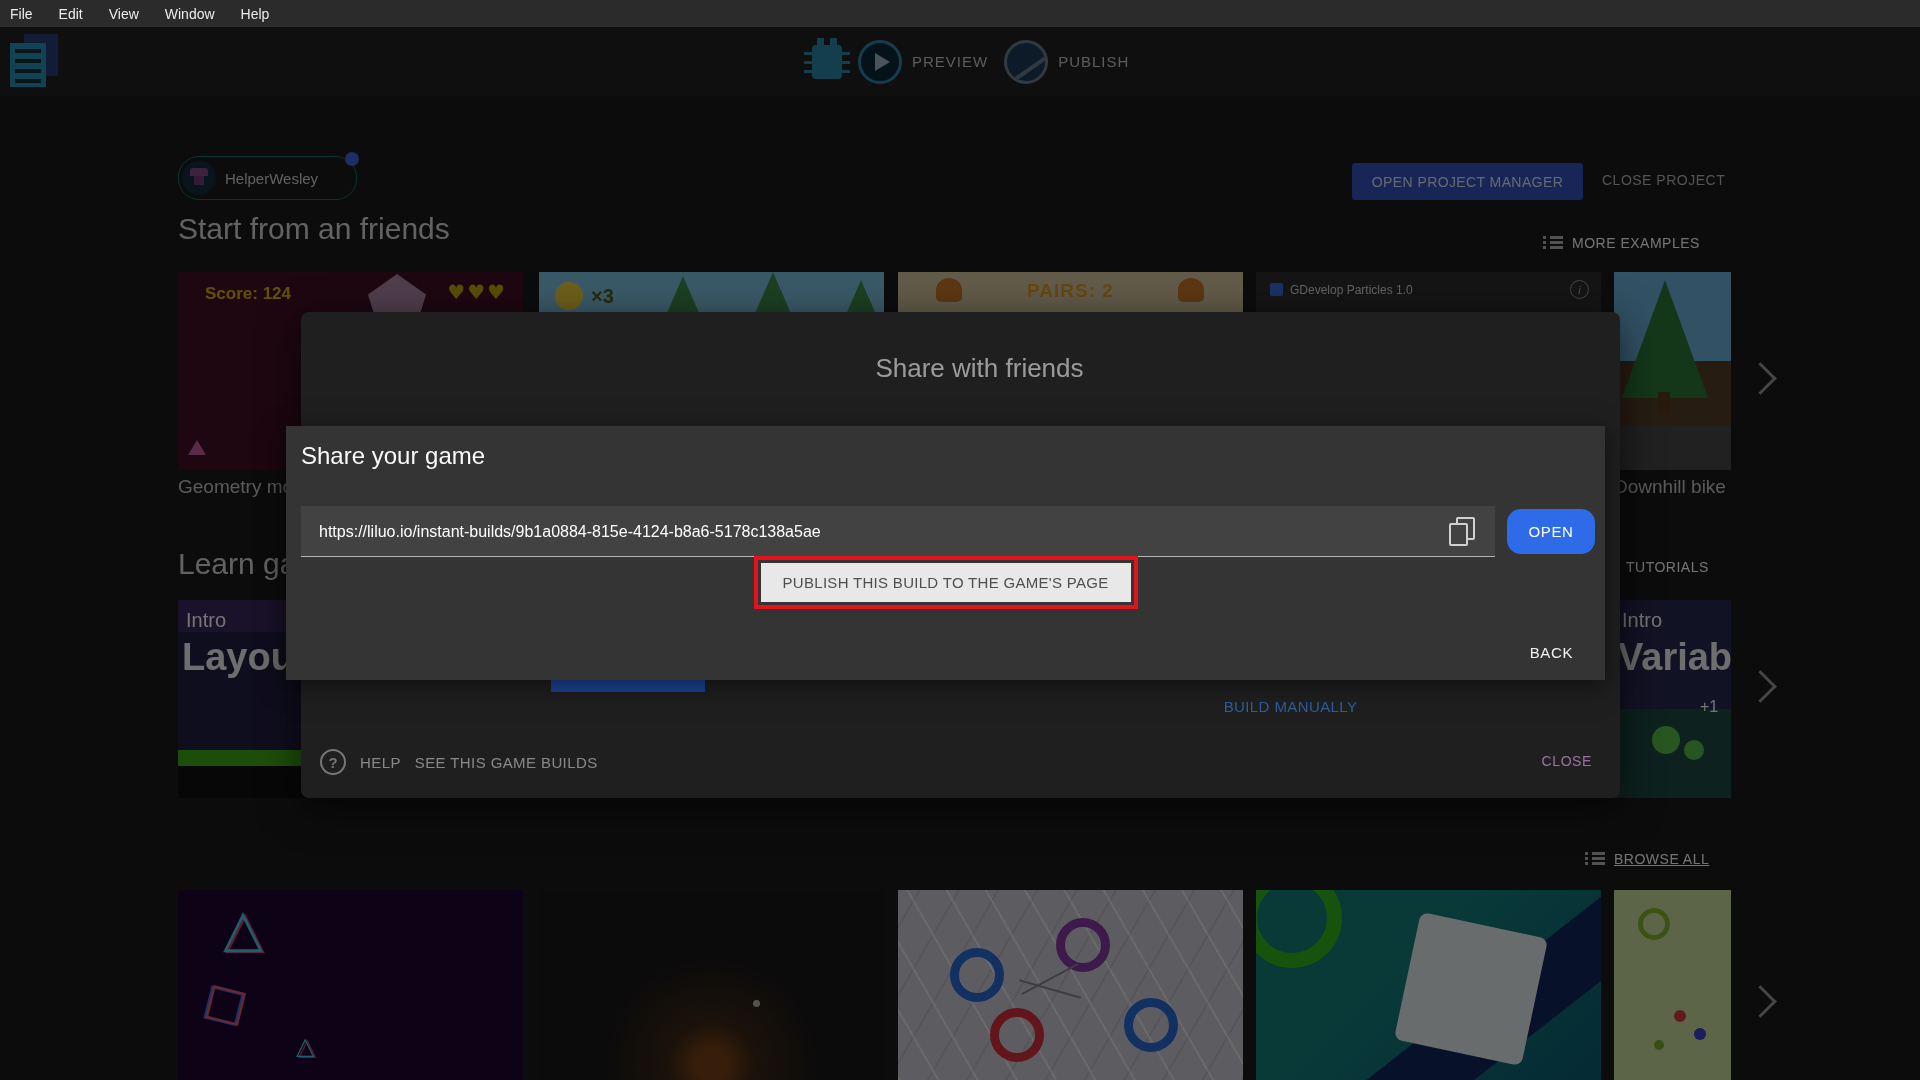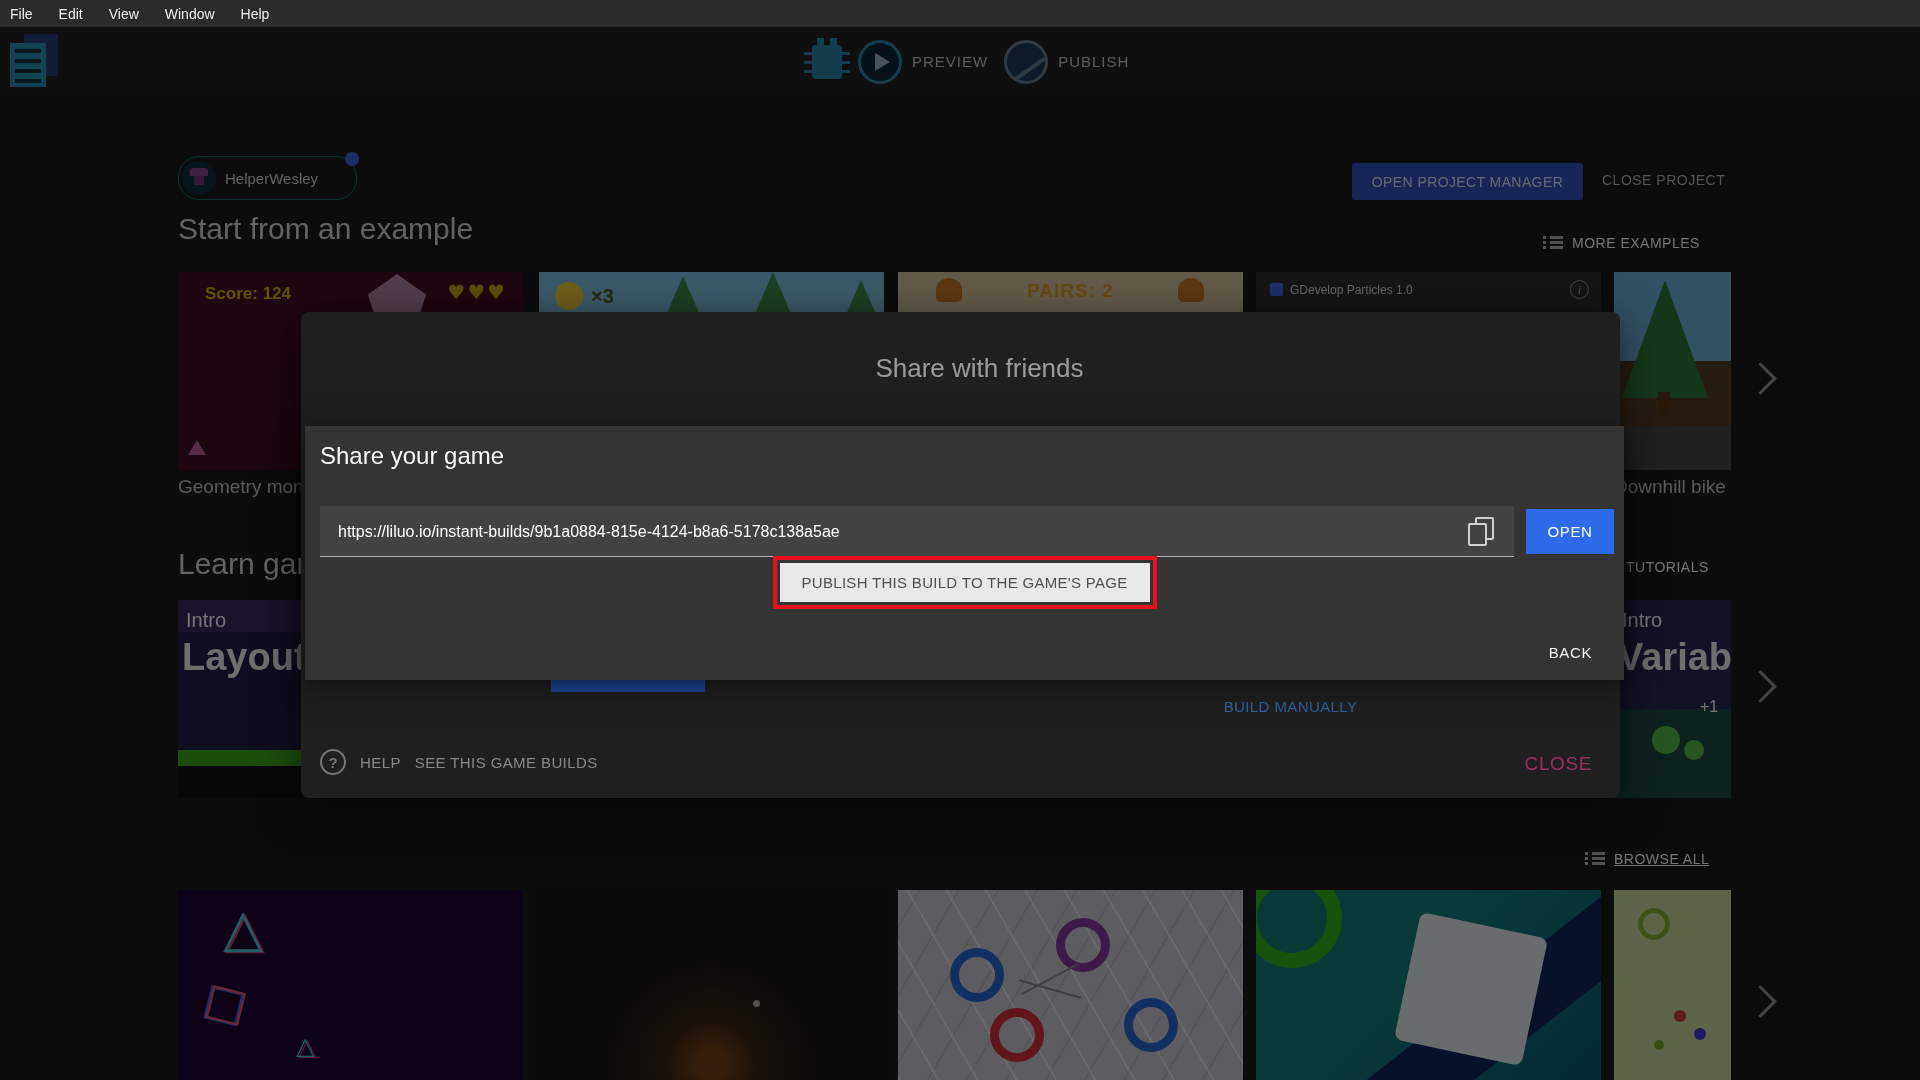--- a/index.html
+++ b/index.html
@@ -136,36 +136,36 @@
   .dlg-tabs{position:absolute;top:0;left:0;width:1357px;height:113px;display:flex;}
   .dlg-tab{flex:1;display:flex;align-items:center;justify-content:center;font-size:26px;color:#ededed;cursor:pointer;}
   .dlg-tab.right{border-left:1px solid #4a4a4a;}
   .blue-bar{position:absolute;left:250px;top:356px;width:154px;height:24px;background:#2d6be8;cursor:pointer;}
   .build-manually{position:absolute;left:660px;width:659px;top:386px;text-align:center;color:#4a90f4;
     font-size:15px;letter-spacing:.4px;cursor:pointer;}
   .dlg-footer{position:absolute;left:19px;top:437px;display:flex;align-items:center;gap:14px;}
   .help-icon{width:22px;height:22px;border-radius:50%;border:2px solid #b5b5b5;color:#b5b5b5;font-weight:bold;
     font-size:15px;display:flex;align-items:center;justify-content:center;}
   .footer-label{color:#d0d0d0;font-size:15px;letter-spacing:.4px;cursor:pointer;}
-  .close-btn{position:absolute;right:28px;top:441px;color:#ec4899;font-size:19px;letter-spacing:.6px;cursor:pointer;}
-
-  
-  .share-dialog{position:absolute;left:305px;top:426px;width:1319px;height:254px;background:#343434;z-index:40;
+  .close-btn{position:absolute;right:28px;top:441px;color:#f0abfc;font-size:14px;letter-spacing:.6px;cursor:pointer;}
+
+  
+  .share-dialog{position:absolute;left:286px;top:426px;width:1319px;height:254px;background:#343434;z-index:40;
     box-shadow:0 6px 24px rgba(0,0,0,.5);}
   .share-title{position:absolute;left:15px;top:16px;margin:0;font-weight:400;font-size:24px;color:#fafafa;}
   .url-field{position:absolute;left:15px;top:80px;width:1194px;height:50px;background:#424242;
     border-bottom:1px solid #b5b5b5;}
   .url-input{position:absolute;left:16px;top:0;width:1120px;height:50px;background:transparent;border:none;
     outline:none;color:#fff;font-size:16px;font-family:inherit;}
   .copy-icon{position:absolute;right:18px;top:11px;width:28px;height:28px;cursor:pointer;}
   .copy-icon::before{content:"";position:absolute;left:7px;top:0;width:15px;height:19px;border:2px solid #d0d0d0;border-radius:2px;}
   .copy-icon::after{content:"";position:absolute;left:0;top:6px;width:15px;height:19px;border:2px solid #d0d0d0;
     border-radius:2px;background:#424242;}
   .open-btn{position:absolute;left:1221px;top:83px;width:88px;height:45px;background:#2d6be8;border:none;
-    border-radius:1px;color:#fff;font-size:15px;letter-spacing:.6px;cursor:pointer;font-family:inherit;}
+    border-radius:14px;color:#fff;font-size:15px;letter-spacing:.6px;cursor:pointer;font-family:inherit;}
   .publish-anno{position:absolute;left:50%;transform:translateX(-50%);top:130px;border:4px solid #e7111c;padding:3px;}
   .publish-build-btn{display:block;background:#e8e8e8;border:none;padding:11px 22px;color:#4f4f4f;font-size:15px;
     letter-spacing:.3px;cursor:pointer;font-family:inherit;white-space:nowrap;}
   .back-btn{position:absolute;right:32px;top:218px;color:#f2f2f2;font-size:15px;letter-spacing:.6px;cursor:pointer;}
 </style>
 </head>
 <body>
 
 <div class="menu-bar">
   <span class="menu-item">File</span>
@@ -200,21 +200,21 @@
     <div class="user-chip">
       <span class="avatar">
           <span class="bot"></span>
         </span>
       <span class="chip-name">HelperWesley</span>
       <span class="notif-dot"></span>
     </div>
     <button class="open-pm">OPEN PROJECT MANAGER</button>
     <span class="close-project">CLOSE PROJECT</span>
 
-    <h1 class="sec" style="left:178px;top:77px;">Start from an example</h1>
+    <h1 class="sec" style="left:178px;top:77px;">Start from an friends</h1>
     <div class="sec-action" style="left:1543px;top:100px;">
       <span class="list-icon"></span>
       <span>MORE EXAMPLES</span>
     </div>
 
     <div class="row" style="top:137px;">
       <div class="thumb t1">
         <span class="score">Score: 124</span>
         <span class="pentagon"></span>
         <span class="hearts">♥♥♥</span>

